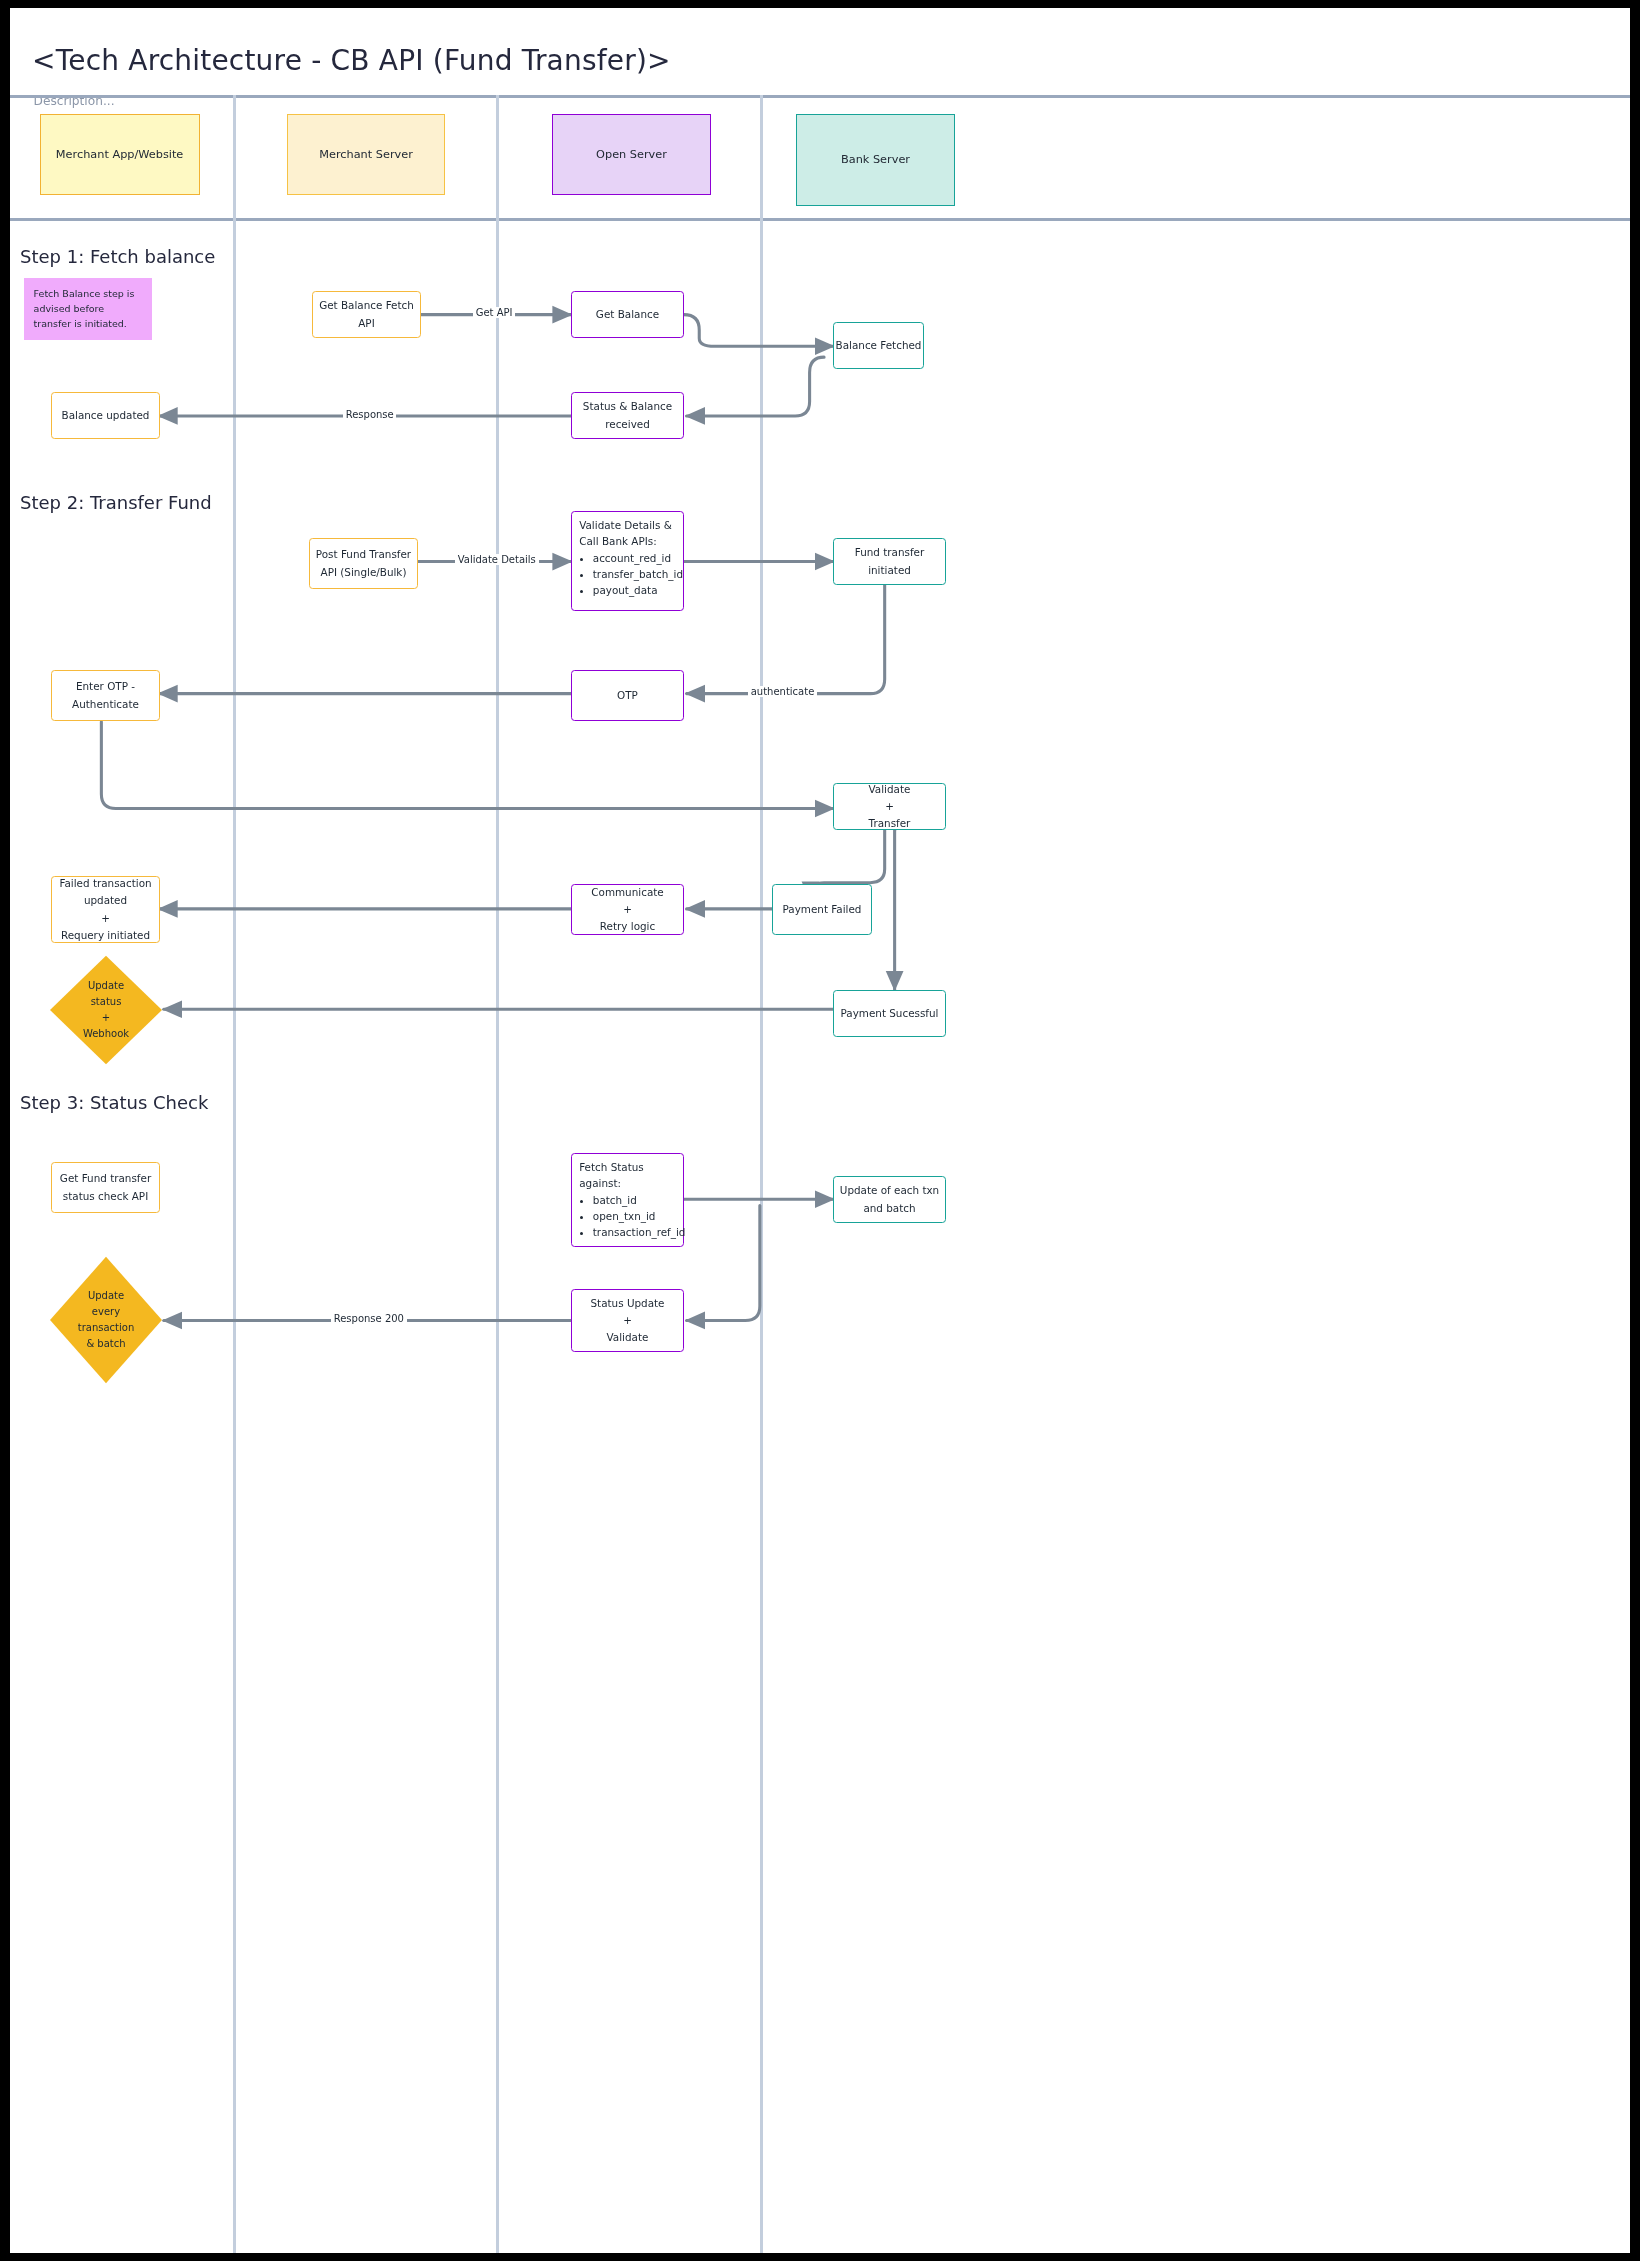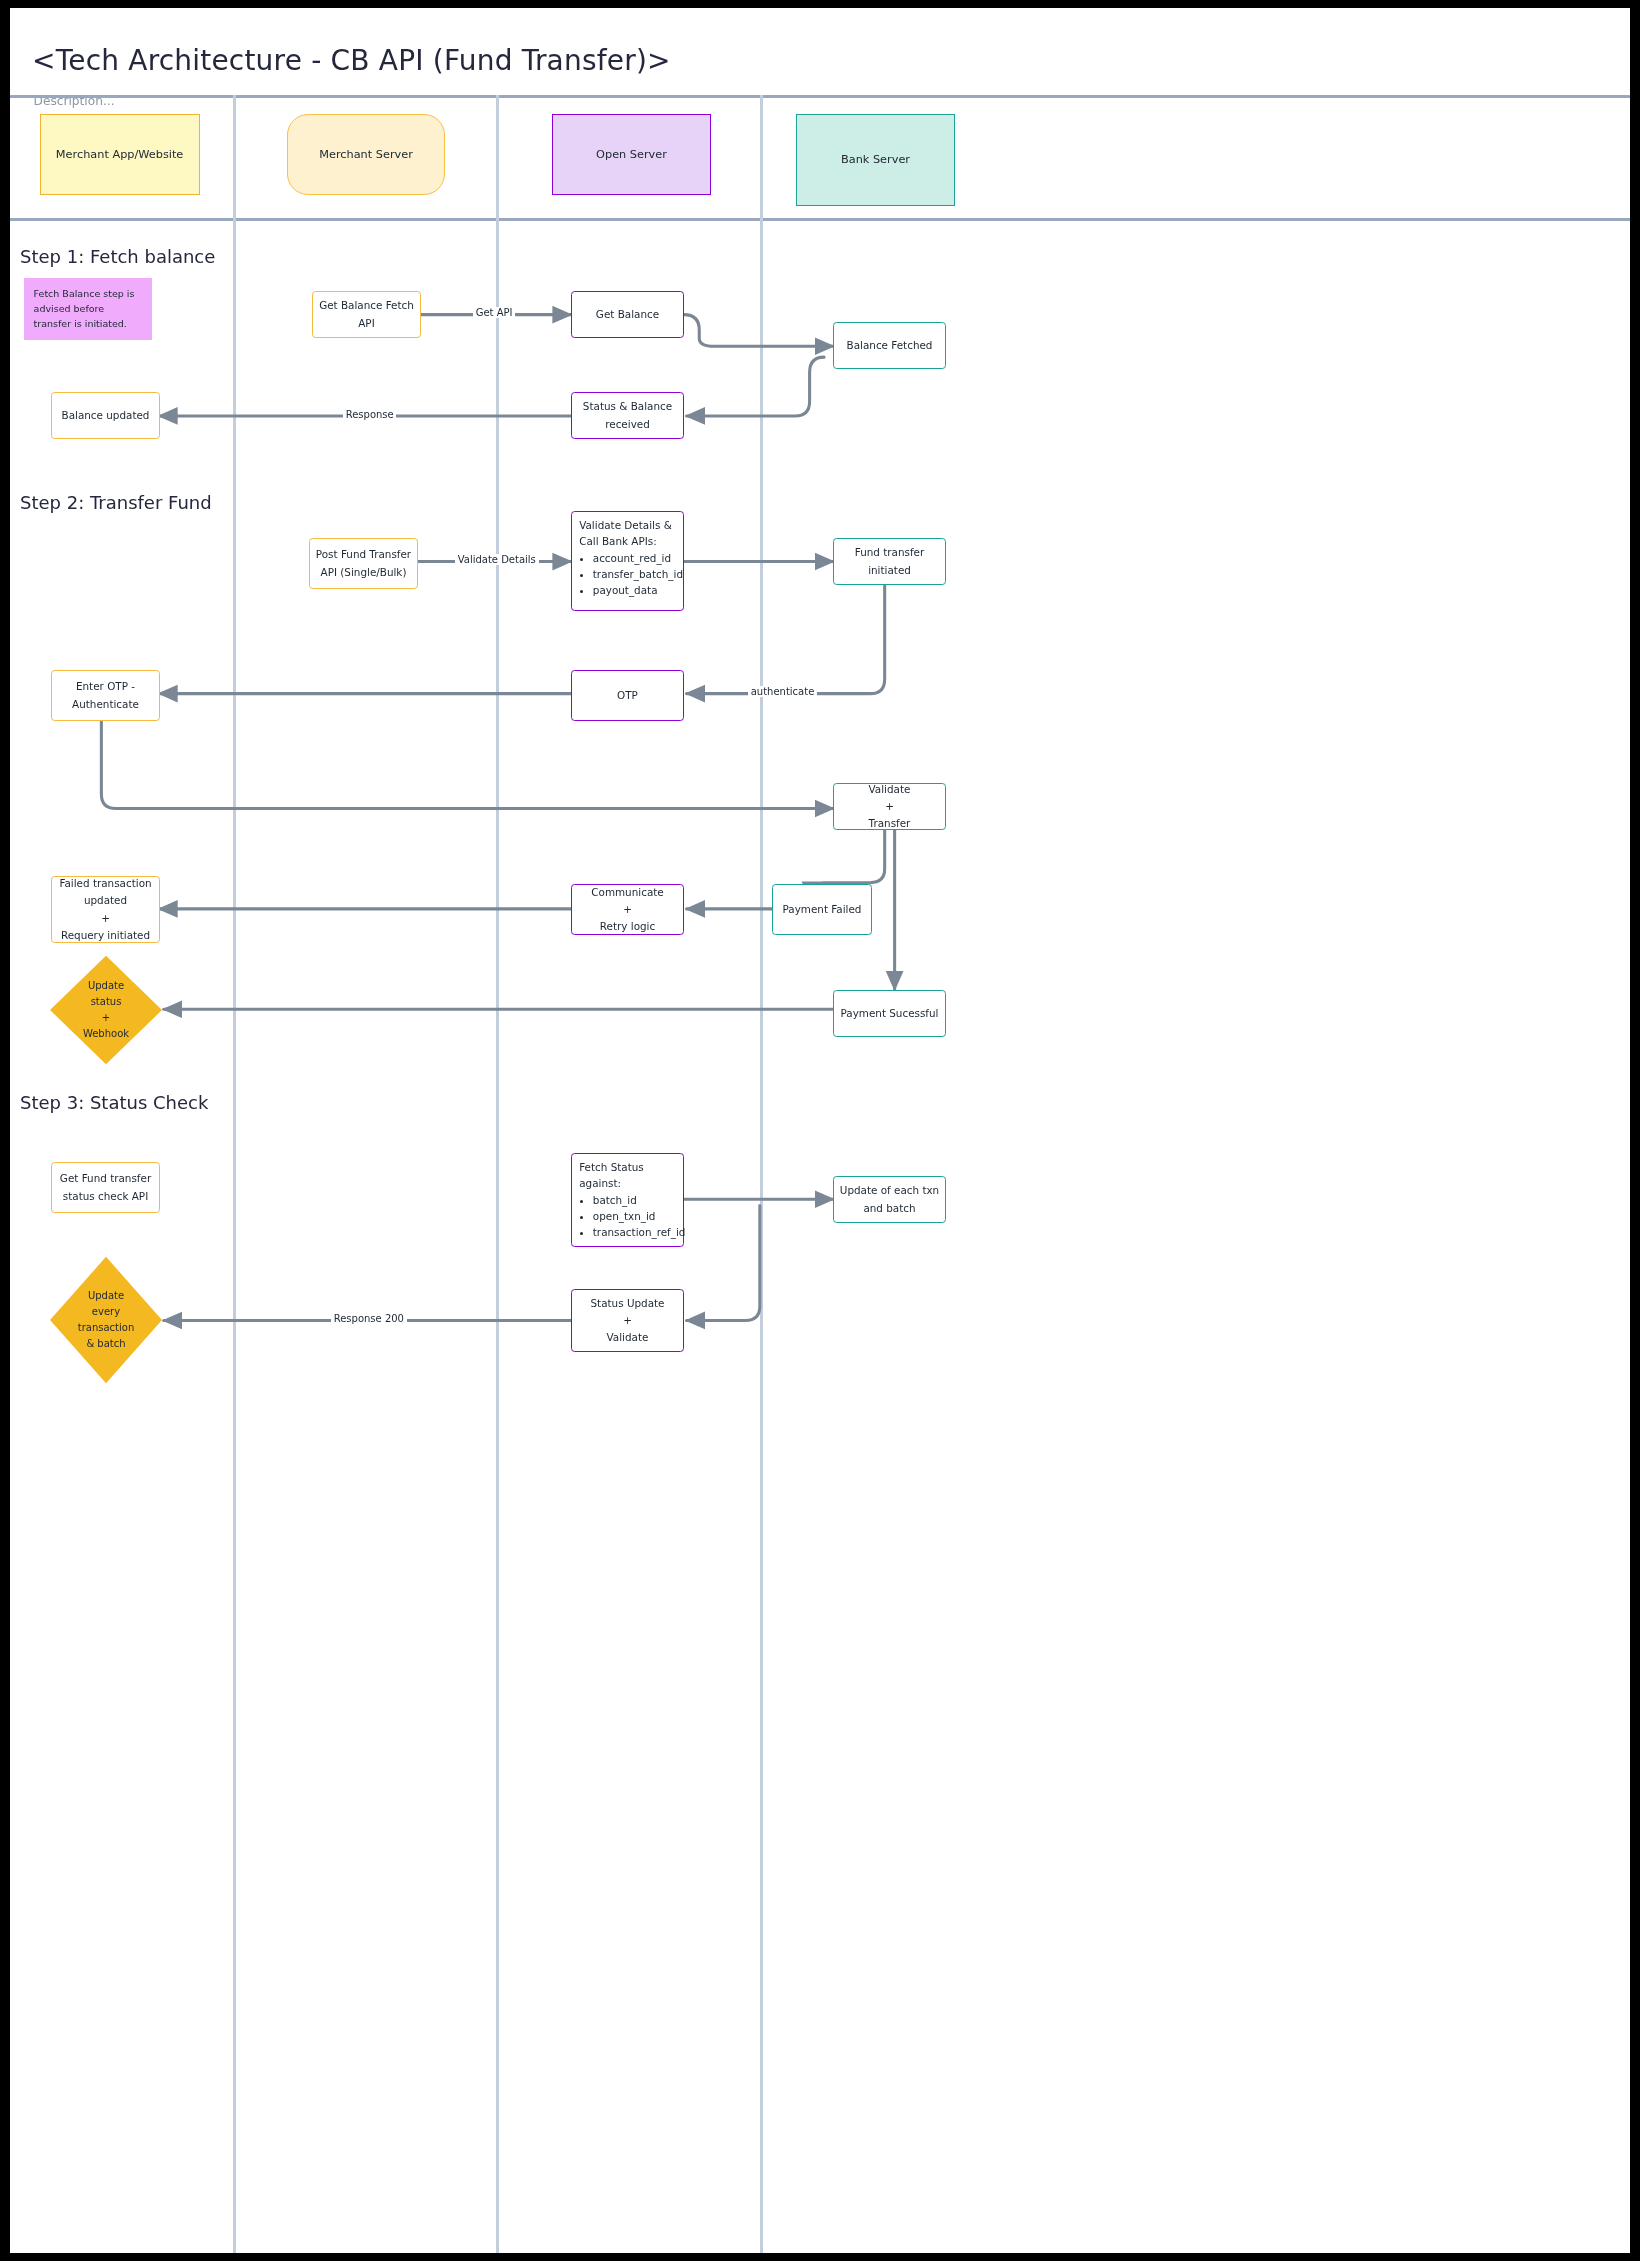--- a/index.html
+++ b/index.html
@@ -93,21 +93,21 @@
   <div class="lane-hline" style="top:87px;"></div>
   <div class="lane-hline" style="top:210px;"></div>
 
   <div class="lane-vline" style="left:223px; top:87px; height:2158px;"></div>
   <div class="lane-vline" style="left:486px; top:87px; height:2158px;"></div>
   <div class="lane-vline" style="left:750px; top:87px; height:2158px;"></div>
 
   <div class="lane-head merchant-app" style="left:13.6px; top:106px; width:160px; height:81px;">
     <span>Merchant App/Website</span>
   </div>
-  <div class="lane-head merchant-srv" style="left:277px; top:106px; width:158px; height:81px;border-radius:21px;">
+  <div class="lane-head merchant-srv" style="left:277px; top:106px; width:158px; height:81px;">
     <span>Merchant Server</span>
   </div>
   <div class="lane-head open-srv" style="left:542px; top:106px; width:159px; height:81px;">
     <span>Open Server</span>
   </div>
   <div class="lane-head bank-srv" style="left:786px; top:106px; width:159px; height:92px;">
     <span>Bank Server</span>
   </div>
 
   <svg id="edges" viewBox="0 0 1791 2482" xmlns="http://www.w3.org/2000/svg">
@@ -159,21 +159,21 @@
   <div class="note" style="left:13.6px; top:270px; width:128px; height:62px;">Fetch Balance step is advised before transfer is initiated.</div>
 
   <div class="node y" style="left:302px; top:283px; width:109px; height:47px;">
     <span>Get Balance Fetch API</span>
   </div>
 
   <div class="node p" style="left:561px; top:283px; width:113px; height:47px;">
     <span>Get Balance</span>
   </div>
 
-  <div class="node t" style="left:823px; top:314px; width:113px; height:47px;">
+  <div class="node t" style="left:823px; top:314px; width:91px; height:47px;">
     <span>Balance Fetched</span>
   </div>
 
   <div class="node p" style="left:561px; top:384px; width:113px; height:47px;">
     <span>Status &amp; Balance received</span>
   </div>
 
   <div class="node y" style="left:41px; top:384px; width:109px; height:47px;">
     <span>Balance updated</span>
   </div>

